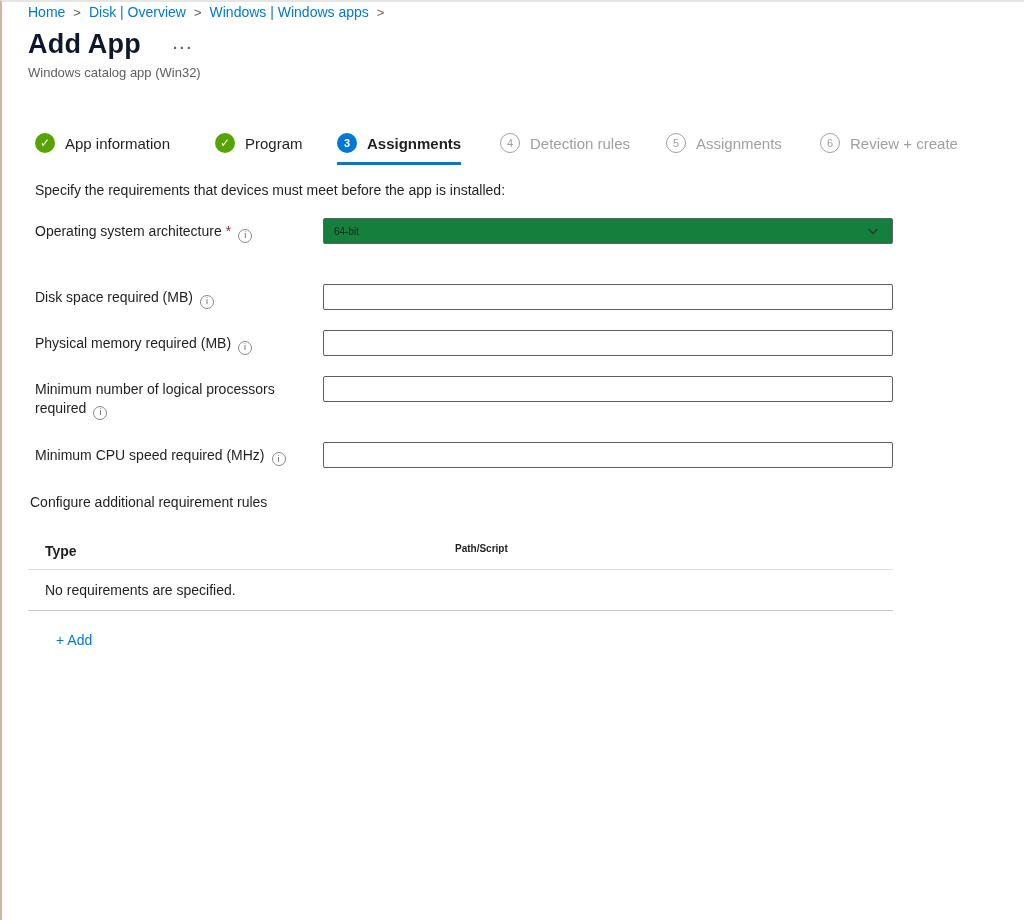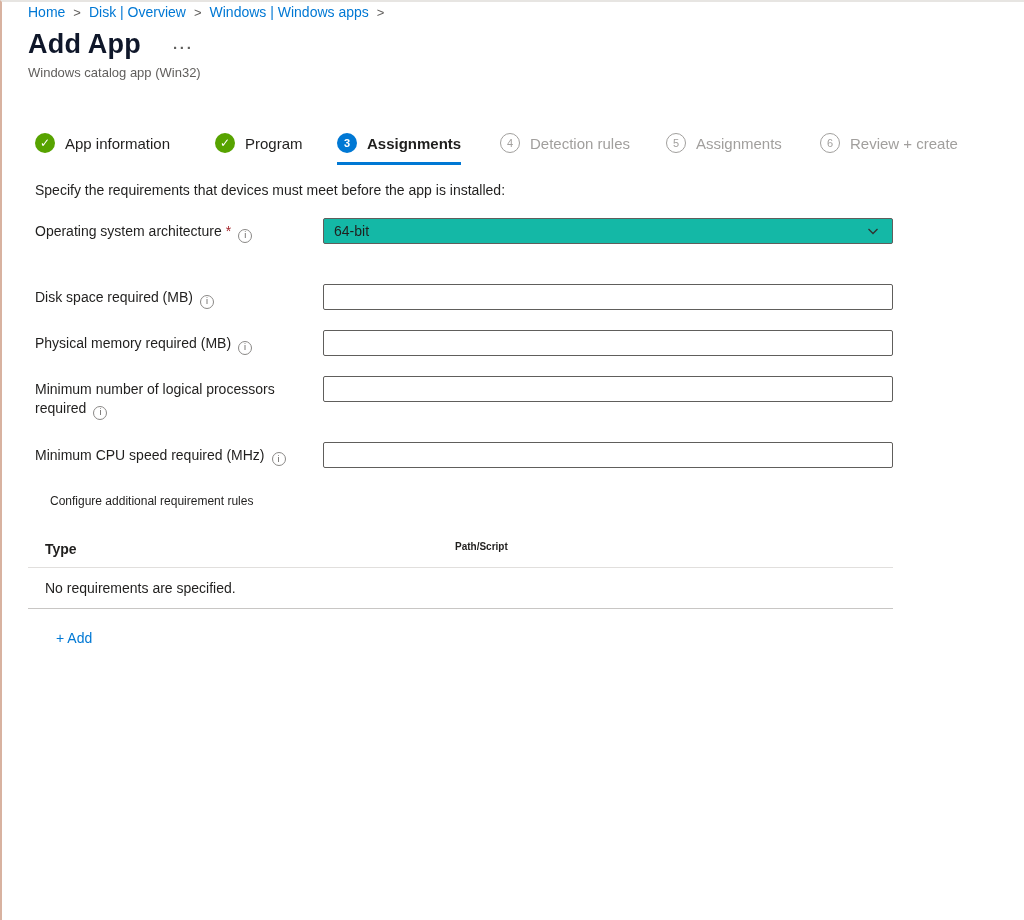--- a/index.html
+++ b/index.html
@@ -145,48 +145,48 @@
     margin-left: 7px;
     vertical-align: -2px;
     cursor: pointer;
   }
   .control-col { width: 570px; }
   .dropdown {
     width: 570px;
     height: 26px;
     border: 1px solid #605e5c;
     border-radius: 2px;
-    background: #14b8a6;
+    background: #15803d;
     display: flex;
     align-items: center;
     justify-content: space-between;
     padding: 0 12px 0 10px;
-    font-size: 14px;
+    font-size: 10px;
     cursor: pointer;
   }
   .dropdown .value { color: #201f1e; }
   .chevron { display: flex; align-items: center; }
   .text-input {
     width: 570px;
     height: 26px;
     border: 1px solid #605e5c;
     border-radius: 2px;
     background: #fff;
     font-size: 14px;
     padding: 0 10px;
     font-family: "Liberation Sans", sans-serif;
     color: #201f1e;
     outline: none;
   }
 
   
   .rules-heading {
     margin-top: 26px;
-    margin-left: 22px;
-    font-size: 12px;
+    margin-left: 2px;
+    font-size: 14px;
     color: #201f1e;
   }
   .rules-table {
     margin-top: 33px;
     width: 865px;
   }
   .tbl-header {
     display: flex;
     padding-bottom: 10px;
     border-bottom: 1px solid #e1dfdd;

